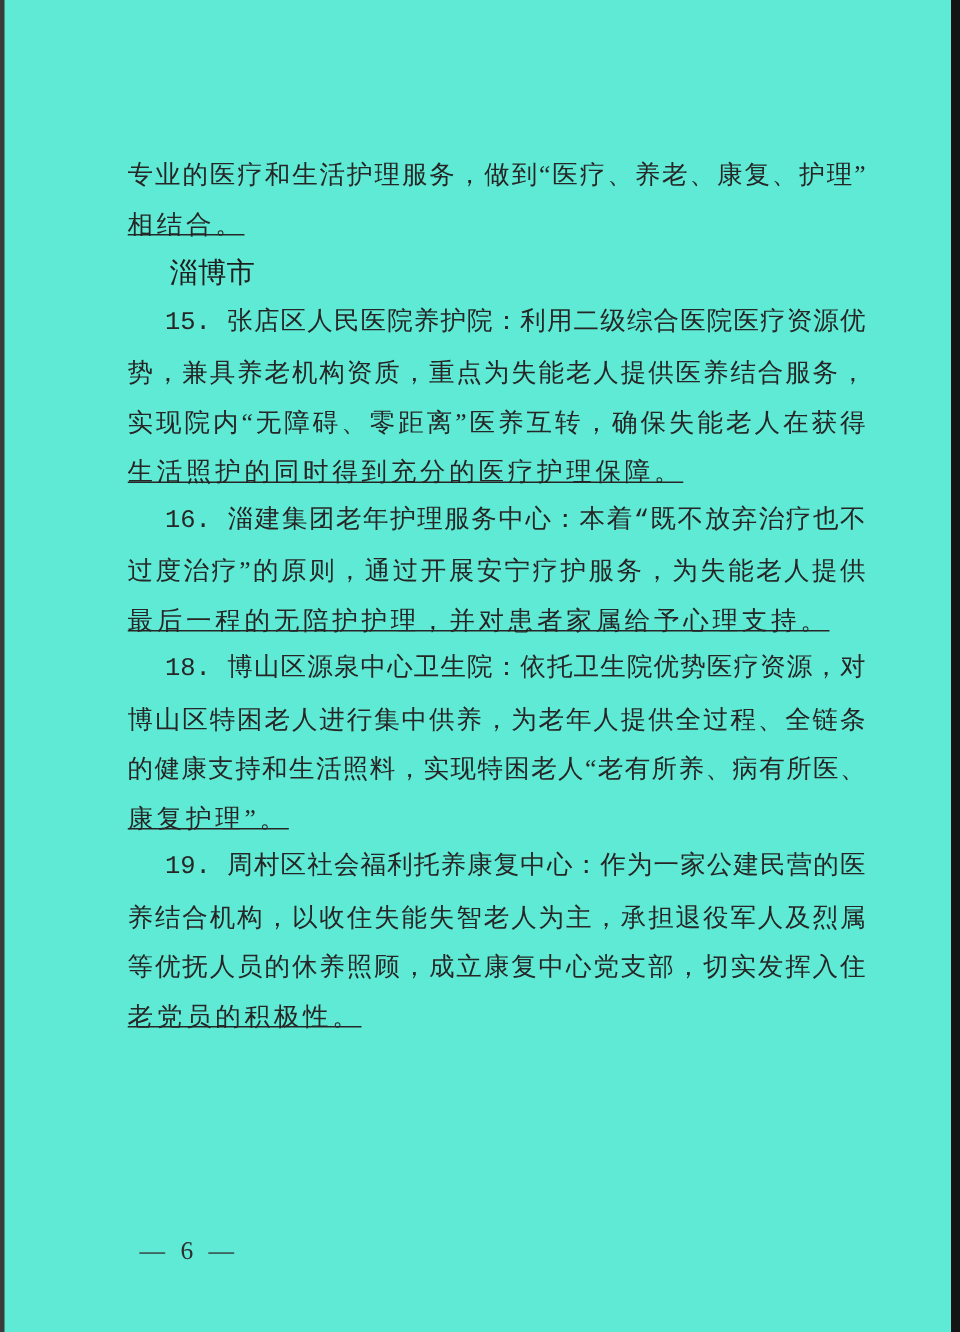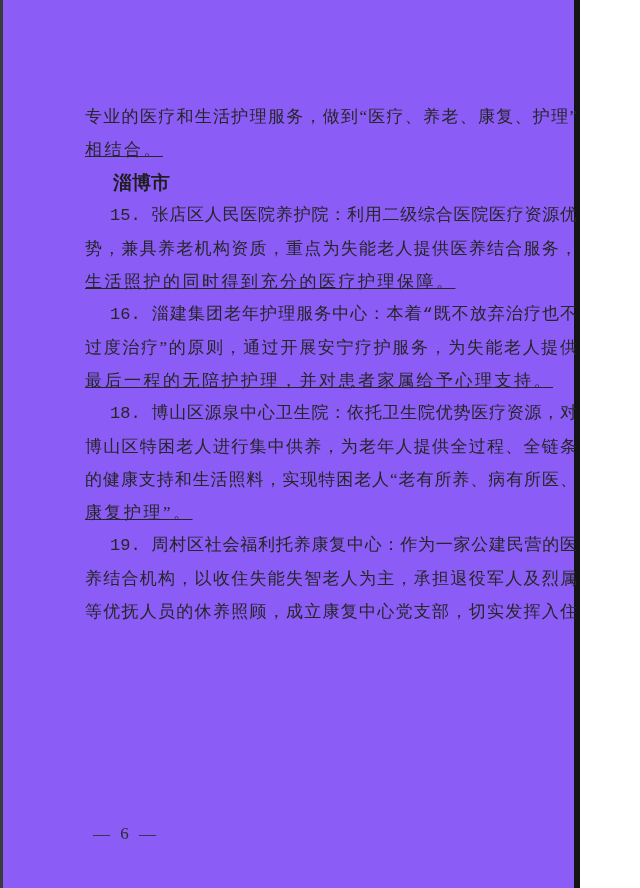--- a/index.html
+++ b/index.html
@@ -5,23 +5,23 @@
   html, body {
     margin: 0;
     padding: 0;
     width: 640px;
     height: 888px;
     background: #ffffff;
     font-family: "Liberation Serif", "DejaVu Serif", serif;
   }
   .page {
     position: relative;
-    width: 580px;
+    width: 640px;
     height: 888px;
-    background: #8b5cf6;
+    background: #5eead4;
     overflow: hidden;
   }
   .edge-left {
     position: absolute;
     left: 0; top: 0;
     width: 3px; height: 888px;
     background: #3b3b3b;
   }
   .edge-right {
     position: absolute;
@@ -54,21 +54,21 @@
   .ln-indent {
     text-indent: 25px;
     font-family: Liberation Mono, monospace;
   }
   .heading {
     margin: 0;
     height: 33px;
     line-height: 33px;
     padding-left: 28px;
     font-size: 19px;
-    font-weight: 700;
+    font-weight: 400;
     color: #1e1e1e;
     font-family: "Liberation Sans", "DejaVu Sans", sans-serif;
   }
   .page-number {
     position: absolute;
     left: 93px;
     top: 824px;
     font-size: 17px;
     letter-spacing: 3px;
     color: #2e2e2e;
@@ -86,20 +86,21 @@
     <div>
       <div class="ln">专业的医疗和生活护理服务，做到“医疗、养老、康复、护理”</div>
       <div class="ln ln-end">相结合。</div>
     </div>
 
     <h2 class="heading">淄博市</h2>
 
     <div>
       <div class="ln ln-indent">15. 张店区人民医院养护院：利用二级综合医院医疗资源优</div>
       <div class="ln">势，兼具养老机构资质，重点为失能老人提供医养结合服务，</div>
+      <div class="ln">实现院内“无障碍、零距离”医养互转，确保失能老人在获得</div>
       <div class="ln ln-end">生活照护的同时得到充分的医疗护理保障。</div>
     </div>
 
     <div>
       <div class="ln ln-indent">16. 淄建集团老年护理服务中心：本着“既不放弃治疗也不</div>
       <div class="ln">过度治疗”的原则，通过开展安宁疗护服务，为失能老人提供</div>
       <div class="ln ln-end">最后一程的无陪护护理，并对患者家属给予心理支持。</div>
     </div>
 
 
@@ -107,18 +108,19 @@
       <div class="ln ln-indent">18. 博山区源泉中心卫生院：依托卫生院优势医疗资源，对</div>
       <div class="ln">博山区特困老人进行集中供养，为老年人提供全过程、全链条</div>
       <div class="ln">的健康支持和生活照料，实现特困老人“老有所养、病有所医、</div>
       <div class="ln ln-end">康复护理”。</div>
     </div>
 
     <div>
       <div class="ln ln-indent">19. 周村区社会福利托养康复中心：作为一家公建民营的医</div>
       <div class="ln">养结合机构，以收住失能失智老人为主，承担退役军人及烈属</div>
       <div class="ln">等优抚人员的休养照顾，成立康复中心党支部，切实发挥入住</div>
+      <div class="ln ln-end">老党员的积极性。</div>
     </div>
 
   </main>
 
   <div class="page-number">— 6 —</div>
 </div>
 
 </body></html>

